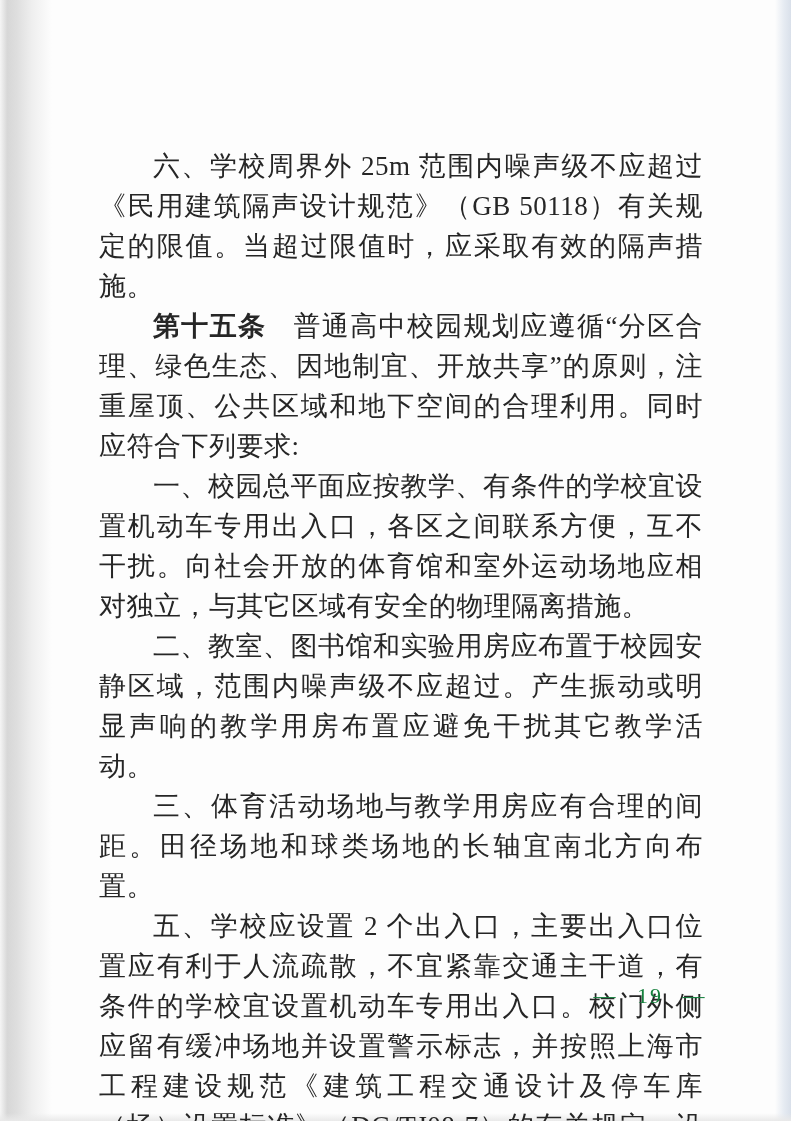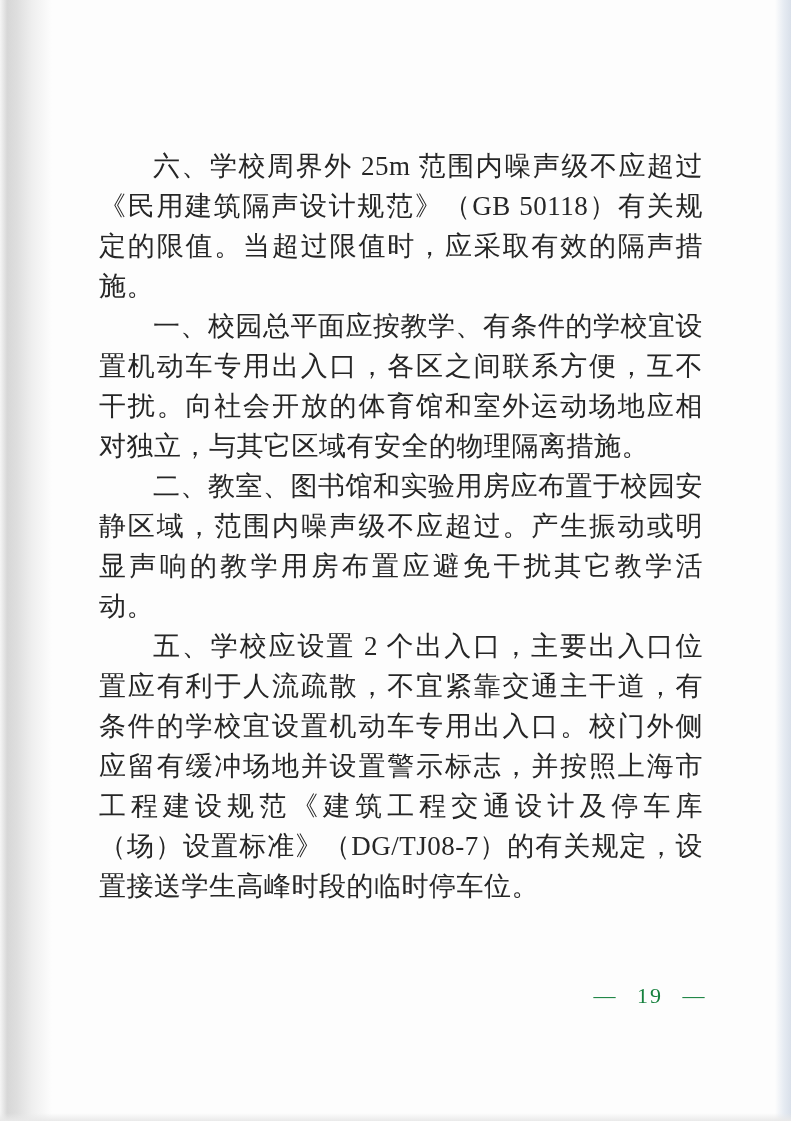--- a/index.html
+++ b/index.html
@@ -73,19 +73,21 @@
 </head>
 <body>
 
 <div class="scan-page">
   <div class="edge-left"></div>
   <div class="edge-right"></div>
   <div class="edge-bottom"></div>
 
   <div class="text-block">
     <p class="para"><span>六、学校周界外 25m 范围内噪声级不应超过《民用建筑隔声设计规范》（GB 50118）有关规定的限值。当超过限值时，应采取有效的隔声措施。</span></p>
+    <p class="para"><span class="lead">第十五条</span><span>普通高中校园规划应遵循“分区合理、绿色生态、因地制宜、开放共享”的原则，注重屋顶、公共区域和地下空间的合理利用。同时应符合下列要求:</span></p>
     <p class="para"><span>一、校园总平面应按教学、有条件的学校宜设置机动车专用出入口，各区之间联系方便，互不干扰。向社会开放的体育馆和室外运动场地应相对独立，与其它区域有安全的物理隔离措施。</span></p>
     <p class="para"><span>二、教室、图书馆和实验用房应布置于校园安静区域，范围内噪声级不应超过。产生振动或明显声响的教学用房布置应避免干扰其它教学活动。</span></p>
+    <p class="para"><span>三、体育活动场地与教学用房应有合理的间距。田径场地和球类场地的长轴宜南北方向布置。</span></p>
     <p class="para"><span>五、学校应设置 2 个出入口，主要出入口位置应有利于人流疏散，不宜紧靠交通主干道，有条件的学校宜设置机动车专用出入口。校门外侧应留有缓冲场地并设置警示标志，并按照上海市工程建设规范《建筑工程交通设计及停车库（场）设置标准》（DG/TJ08-7）的有关规定，设置接送学生高峰时段的临时停车位。</span></p>
   </div>
 
   <div class="page-number">— 19 —</div>
 </div>
 
 </body></html>

